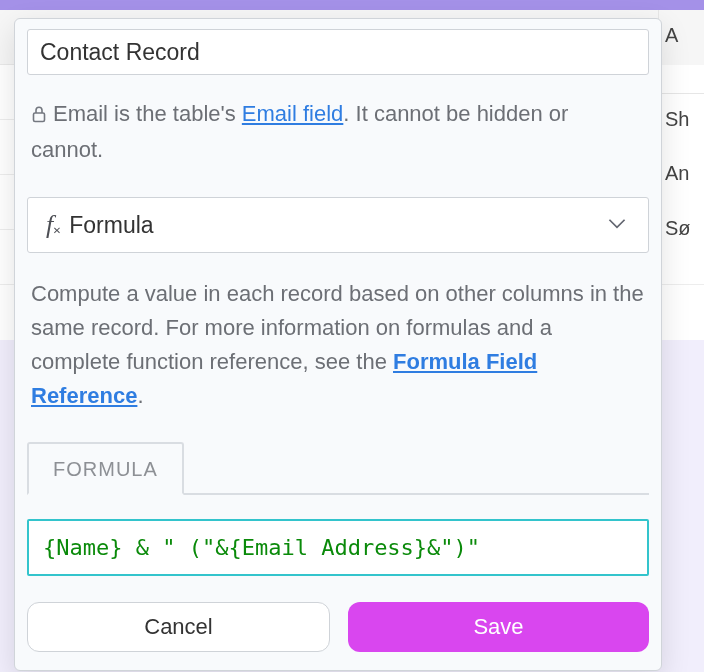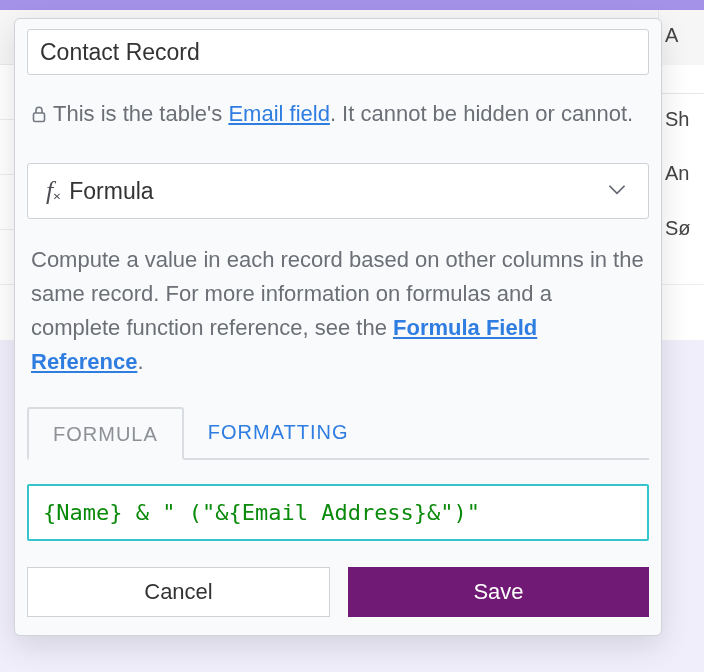--- a/index.html
+++ b/index.html
@@ -157,34 +157,34 @@
       overflow: hidden;
     }
     .btn-row {
       margin: 26px 12px 0 12px;
       display: flex;
       gap: 18px;
     }
     .btn {
       flex: 1;
       height: 50px;
-      border-radius: 0;
+      border-radius: 12px;
       font-size: 22px;
       cursor: pointer;
       display: flex;
       align-items: center;
       justify-content: center;
     }
     .btn-cancel {
       background: #fff;
       border: 1px solid #cfd3d8;
       color: #333;
     }
     .btn-save {
-      background: #701a75;
+      background: #d946ef;
       color: #fff;
       border: none;
     }
   </style>
 </head>
 <body>
 
 <div class="top-bar"></div>
 
 <div class="bg-header"></div>
@@ -212,40 +212,39 @@
 <div class="panel">
 
   <input class="field-name" type="text" value="Contact Record" style="">
 
   <div class="hint">
     <span class="lock">
       <svg width="16" height="18" viewBox="0 0 16 18" fill="none" stroke="currentColor" stroke-width="1.6">
         <rect x="2.5" y="8" width="11" height="8.5" rx="1.5"></rect>
         <path d="M5 8 V5.2 a3 3 0 0 1 6 0 V8"></path>
       </svg>
-    </span><span>This is the table's </span><a href="#">Email field</a><span>. It cannot be hidden or cannot.</span>
+    </span><span>Email is the table's </span><a href="#">Email field</a><span>. It cannot be hidden or cannot.</span>
   </div>
 
   <div class="type-select">
     <span class="fx">f</span>
     <span class="label">Formula</span>
     <span class="chevron">
       <svg width="26" height="26" viewBox="0 0 24 24" fill="none" stroke="currentColor" stroke-width="1.6">
         <path d="M5 9 L12 16 L19 9"></path>
       </svg>
     </span>
   </div>
 
   <div class="desc">
     <span>Compute a value in each record based on other columns in the same record. For more information on formulas and a complete function reference, see the </span><a href="#">Formula Field Reference</a><span>.</span>
   </div>
 
   <div class="tabs">
     <div class="tab active">FORMULA</div>
-    <div class="tab">FORMATTING</div>
   </div>
 
   <div class="formula-box">{Name} &amp; " ("&amp;{Email Address}&amp;")"</div>
 
   <div class="btn-row">
     <div class="btn btn-cancel">Cancel</div>
     <div class="btn btn-save">Save</div>
   </div>
 
 </div>

